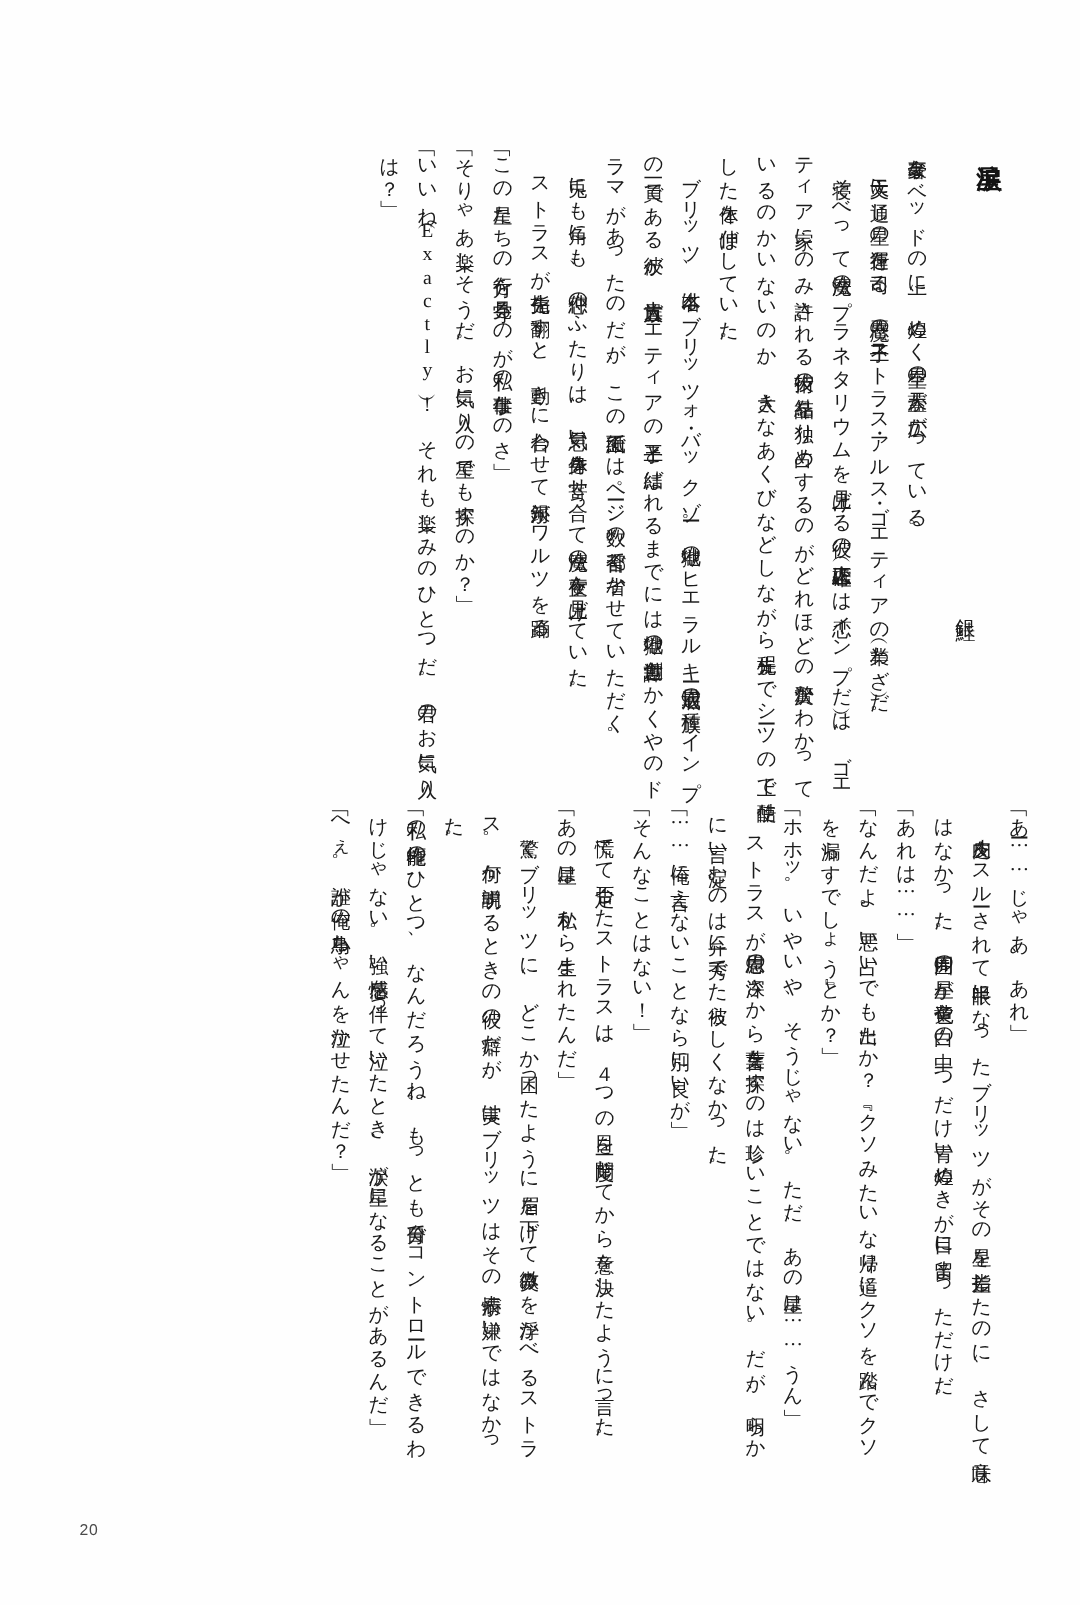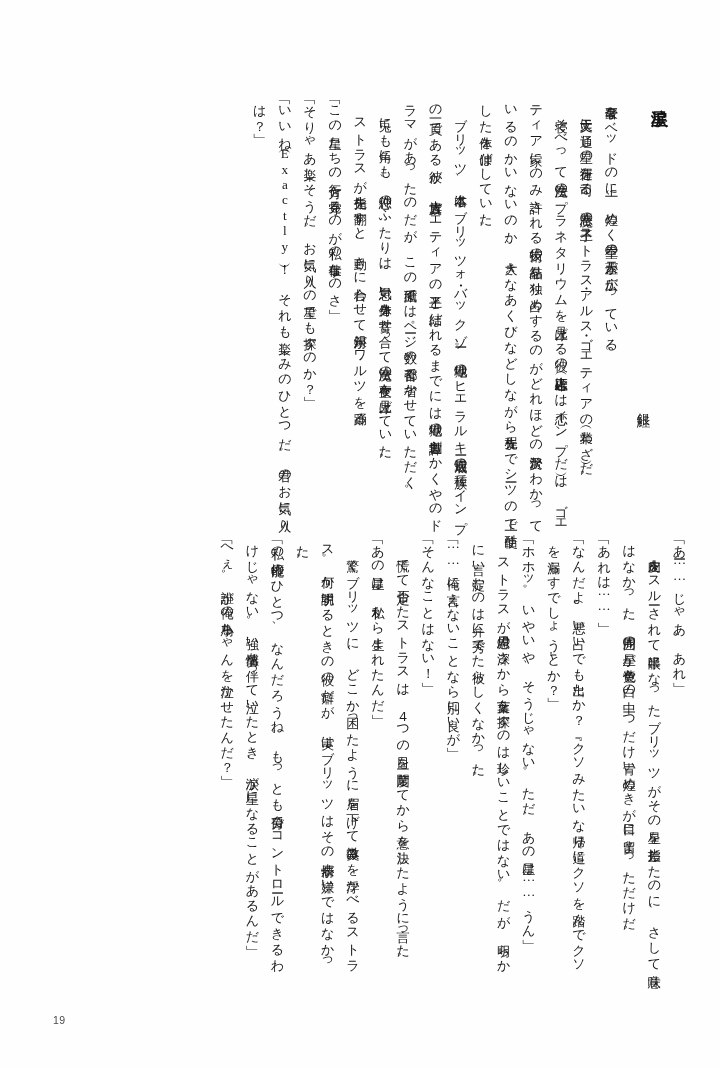--- a/index.html
+++ b/index.html
@@ -136,15 +136,15 @@
     <p>ストラスが思慮の深さから言葉を探すのは珍しいことではない。だが、明らかに言い淀むのは弁に秀でた彼らしくなかった。</p>
     <p class="noindent">「……俺に言えないことなら別に良いが」</p>
     <p class="noindent">「そんなことはない！」</p>
     <p>慌てて否定したストラスは、４つの目を一度閉じてから意を決したように言った。</p>
     <p class="noindent">「あの星は、私から生まれたんだ」</p>
     <p>驚くブリッツに、どこか困ったように眉を下げて微笑みを浮かべるストラス。何か説明するときの彼の癖だが、実はブリッツはその表情が嫌いではなかった。</p>
     <p class="noindent">「私の権能のひとつ、なんだろうね。もっとも自分でコントロールできるわけじゃない。強い感情を伴って泣いたとき、涙が星になることがあるんだ」</p>
     <p class="noindent">「へぇ。誰が俺の小鳥ちゃんを泣かせたんだ？」</p>
   </div>
 
-  <div id="page-number">19</div>
+  <div id="page-number">20</div>
 
 </div>
 
 </body></html>

